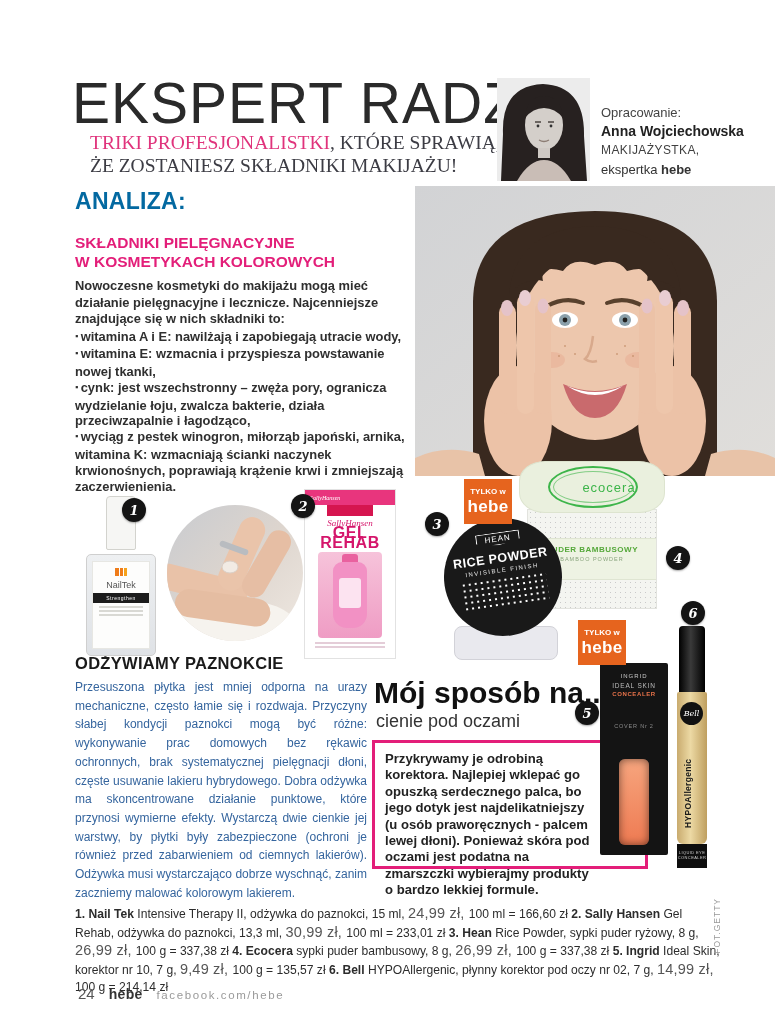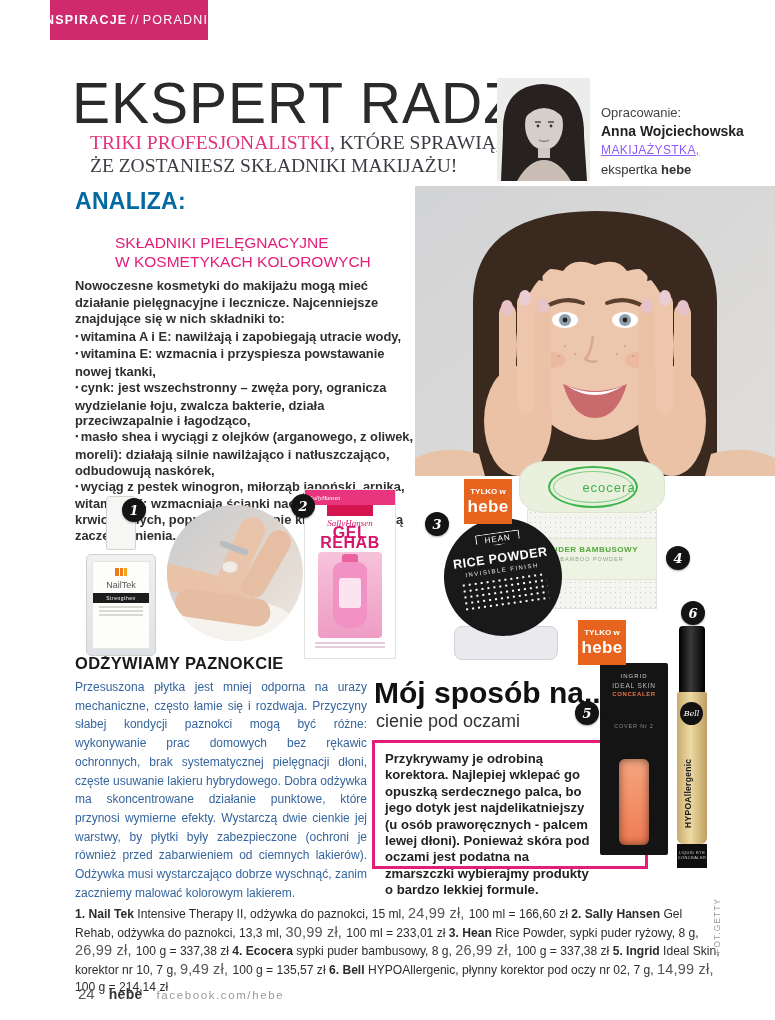--- a/index.html
+++ b/index.html
@@ -23,27 +23,27 @@
   }
   .subtitle {
     position:absolute; left:90px; top:131px; width:420px;
     font-family:"Liberation Serif", serif; font-size:19.5px; line-height:23px; color:#3c3c44;
   }
   .subtitle .hl { color:#e0337c; }
   
   .expert-photo { position:absolute; left:497px; top:78px; width:93px; height:103px; background:#ececec; overflow:hidden; }
   .expert-info { position:absolute; left:601px; top:103px; width:165px; font-size:13px; color:#444; line-height:19px; }
   .expert-info .name { font-weight:bold; color:#222; font-size:14px; }
-  .expert-info .role { font-size:12px; letter-spacing:.4px; color:#8b5cf6;text-decoration:underline; }
+  .expert-info .role { font-size:12px; letter-spacing:.4px; color:#404040; }
   .expert-info .org  { font-size:13px; color:#333; }
   .expert-info .org b { font-weight:bold; }
   
   .analiza { position:absolute; left:75px; top:188px; width:340px; }
   .analiza .a-title { color:#0369a1; font-weight:bold; font-size:23px; letter-spacing:.3px; margin-bottom:18px; }
-  .analiza .a-sub { color:#e31e79; font-weight:normal; font-size:15.5px; line-height:19px;margin-left:40px; }
+  .analiza .a-sub { color:#e31e79; font-weight:bold; font-size:15.5px; line-height:19px; }
   .analiza .intro { margin-top:7px; font-size:12.9px; line-height:16.5px; font-weight:bold; color:#2f2f2f; }
   .bullets { margin-top:1px; }
   .bullet { font-size:12.9px; line-height:15.8px; font-weight:bold; color:#2f2f2f; }
   .bullet::before { content:"▪ "; font-size:9px; position:relative; top:-2px; }
   
   .model-photo { position:absolute; left:415px; top:186px; width:360px; height:290px; overflow:hidden; background:#d6d5d3; }
   
   .nails { position:absolute; left:75px; top:654px; width:292px; }
   .nails h3 { font-size:16.5px; font-weight:bold; color:#1a1a1a; letter-spacing:.3px; margin-bottom:5px; }
   .nails p { font-size:12px; line-height:18.7px; font-weight:normal; color:#35659e; text-align:justify; }
@@ -144,25 +144,20 @@
   .bell-vtext { position:absolute; left:6px; top:40px; width:18px; height:96px; writing-mode:vertical-rl; transform:rotate(180deg);
                 font-size:8.5px; font-weight:bold; color:#1a1a1a; letter-spacing:.3px; }
   .bell-foot { position:absolute; left:11px; top:218px; width:30px; height:24px; background:#0e0e0e; color:#cfcfcf;
                font-size:4px; letter-spacing:.4px; text-align:center; padding-top:6px; line-height:5px; }
 </style>
 </head>
 <body>
 
 <div class="page">
 
-  <div class="banner">
-    <b>INSPIRACJE</b>
-    <span class="sep">//</span>
-    <span>PORADNIK</span>
-  </div>
 
   <div class="headline">EKSPERT RADZI</div>
   <div class="subtitle">
     <span class="hl">TRIKI PROFESJONALISTKI</span><span>, KTÓRE SPRAWIĄ,</span><br>
     <span>ŻE ZOSTANIESZ SKŁADNIKI MAKIJAŻU!</span>
   </div>
 
   <div class="expert-photo">
     <svg width="93" height="103" viewBox="0 0 93 103">
       <rect width="93" height="103" fill="#ececec"></rect>
@@ -186,21 +181,20 @@
 
   <div class="analiza">
     <div class="a-title">ANALIZA:</div>
     <div class="a-sub">SKŁADNIKI PIELĘGNACYJNE</div>
     <div class="a-sub">W KOSMETYKACH KOLOROWYCH</div>
     <div class="intro">Nowoczesne kosmetyki do makijażu mogą mieć działanie pielęgnacyjne i lecznicze. Najcenniejsze znajdujące się w nich składniki to:</div>
     <div class="bullets">
         <div class="bullet">witamina A i E: nawilżają i zapobiegają utracie wody,</div>
         <div class="bullet">witamina E: wzmacnia i przyspiesza powstawanie nowej tkanki,</div>
         <div class="bullet">cynk: jest wszechstronny – zwęża pory, ogranicza wydzielanie łoju, zwalcza bakterie, działa przeciwzapalnie i łagodząco,</div>
-        <div class="bullet">masło shea i wyciągi z olejków (arganowego, z oliwek, moreli): działają silnie nawilżająco i natłuszczająco, odbudowują naskórek,</div>
         <div class="bullet">wyciąg z pestek winogron, miłorząb japoński, arnika, witamina K: wzmacniają ścianki naczynek krwionośnych, poprawiają krążenie krwi i zmniejszają zaczerwienienia.</div>
       </div>
   </div>
 
   <div class="model-photo">
     <svg width="360" height="290" viewBox="0 0 360 290">
       <defs>
         <linearGradient id="bgg" x1="0" y1="0" x2="1" y2="1">
           <stop offset="0" stop-color="#d2d3d5"></stop>
             <stop offset="1" stop-color="#e0dedb"></stop>

